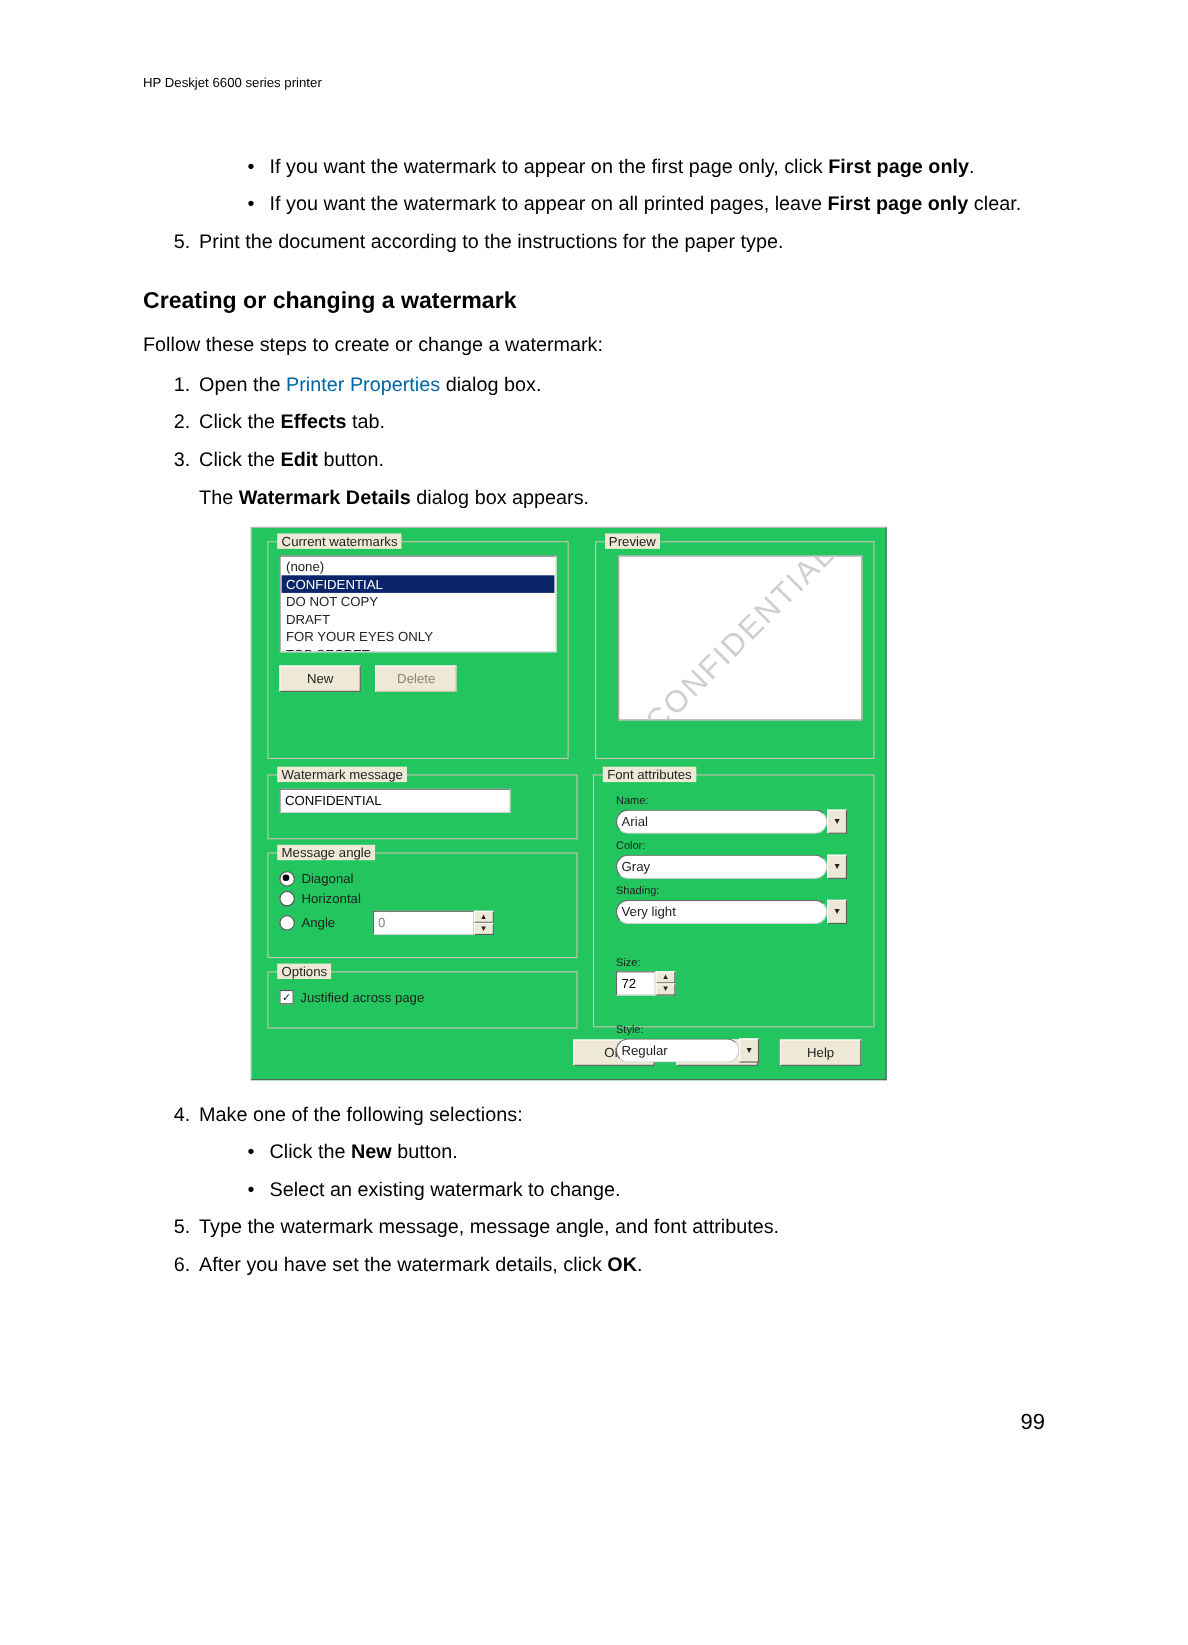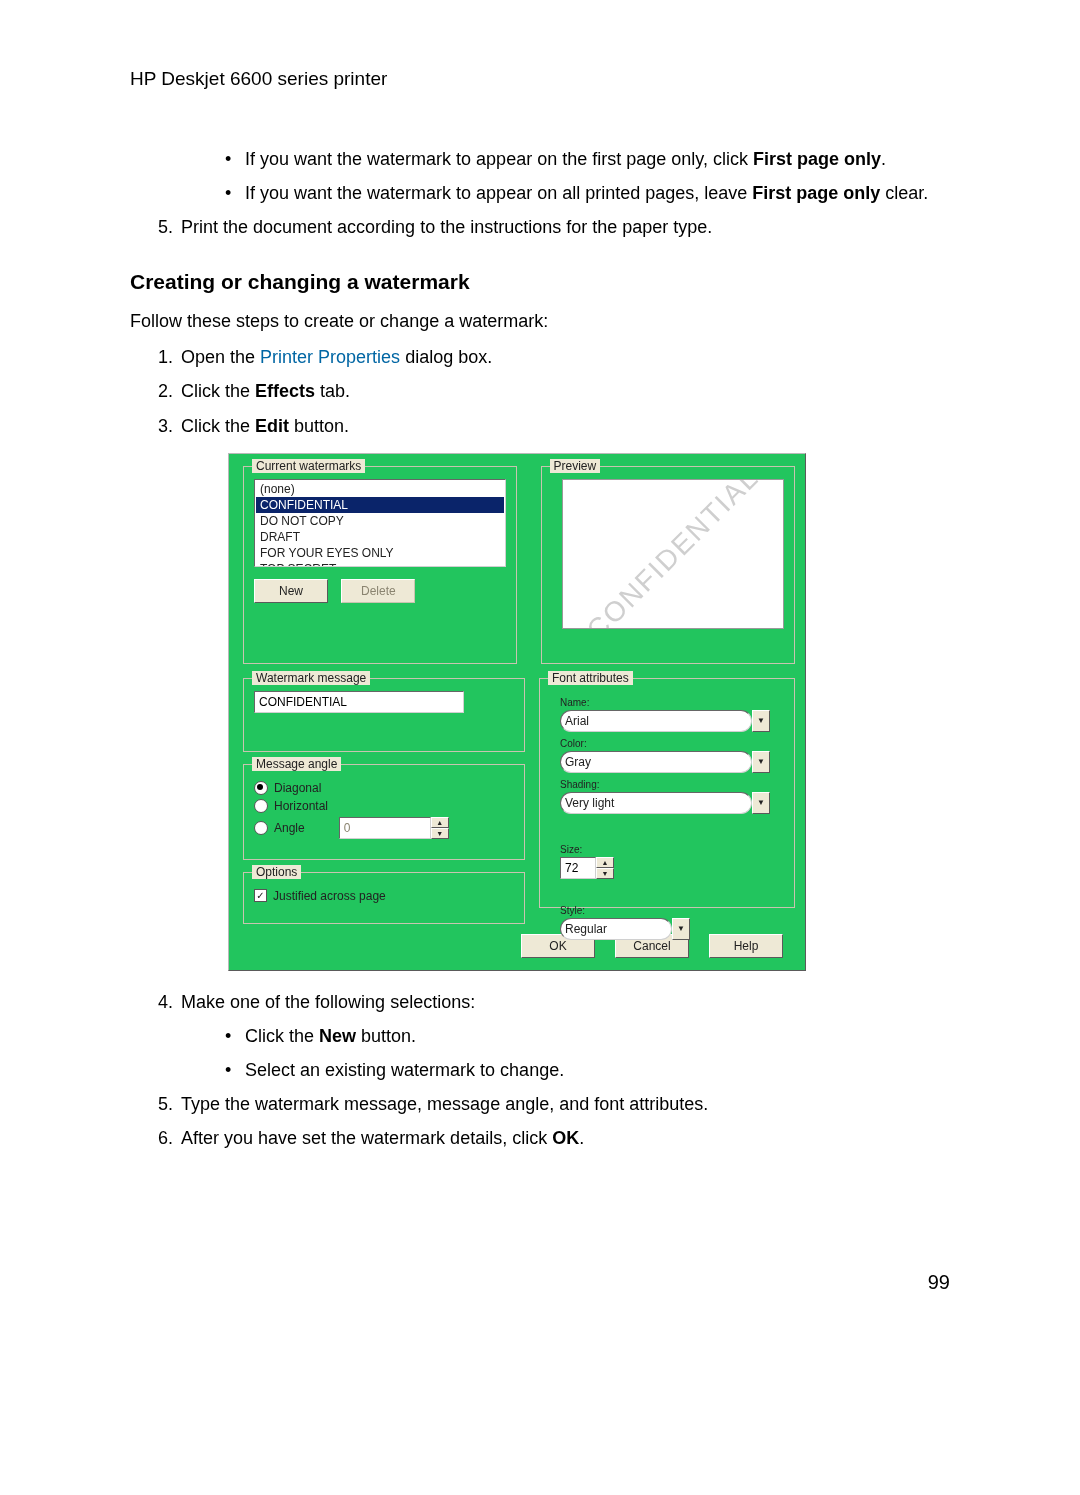--- a/index.html
+++ b/index.html
@@ -9,21 +9,21 @@
     color: #000;
     background: #fff;
     width: 1080px;
   }
   .page {
     padding: 68px 130px 60px 130px;
     box-sizing: border-box;
     width: 1080px;
   }
   .header {
-    font-size: 19px;
+    font-size: 12px;
     margin-bottom: 56px;
   }
   .para {
     margin: 0 0 10px 0;
     line-height: 1.45;
   }
   .bullet-outer {
     margin-left: 55px;
   }
   .bullet-row {
@@ -275,20 +275,23 @@
       <span>Click the </span><span class="bold">Effects</span><span> tab.</span>
     </div>
   </div>
   <div class="ol-row">
     <div class="ol-num">3.</div>
     <div>
       <span>Click the </span><span class="bold">Edit</span><span> button.</span>
     </div>
   </div>
 
+  <div class="indent-under-3">
+    <span>The </span><span class="bold">Watermark Details</span><span> dialog box appears.</span>
+  </div>
 
   <div class="dialog-wrap">
     <div class="dialog">
 
       <div class="dlg-row">
 
         <div class="group col-left" style="height:198px;">
           <div class="group-title">Current watermarks</div>
           <div class="listbox">
             <div class="item">(none)</div>
@@ -308,21 +311,21 @@
           <div class="group-title">Preview</div>
           <div class="preview-box">
             <div class="preview-text">CONFIDENTIAL</div>
           </div>
         </div>
       </div>
 
       <div class="dlg-row">
         <div style="width:296px;">
 
-          <div class="group col-left" style="height:74px;text-decoration:underline;">
+          <div class="group col-left" style="height:59px;text-decoration:underline;">
             <div class="group-title">Watermark message</div>
             <input class="textinput" value="CONFIDENTIAL" style="">
           </div>
 
           <div class="group col-left" style="height:96px;">
             <div class="group-title">Message angle</div>
             <div class="radio-row">
               <span class="radio on"></span>
               <span>Diagonal</span>
             </div>

